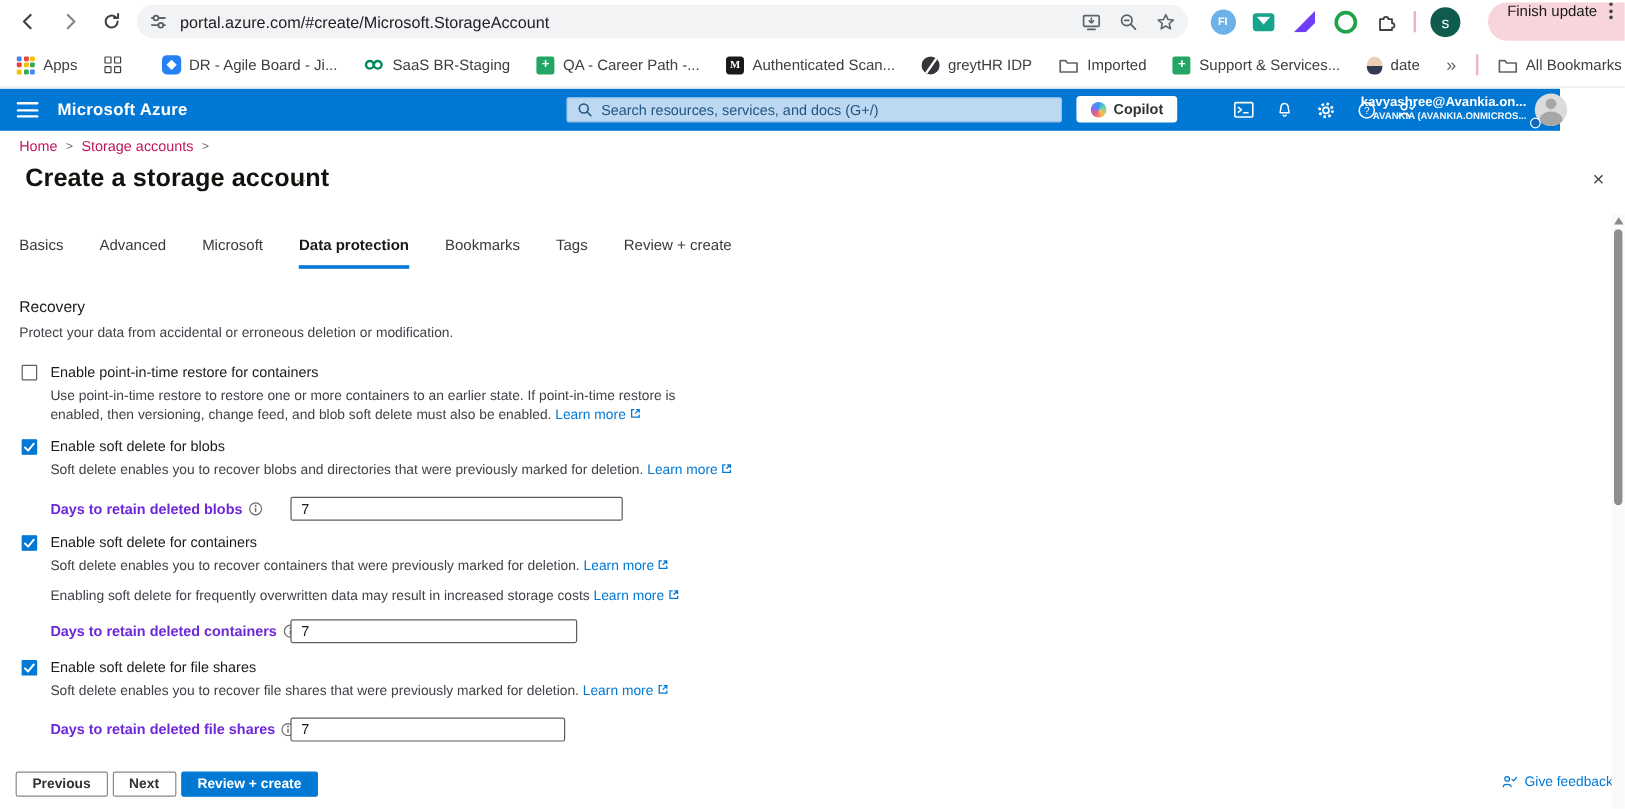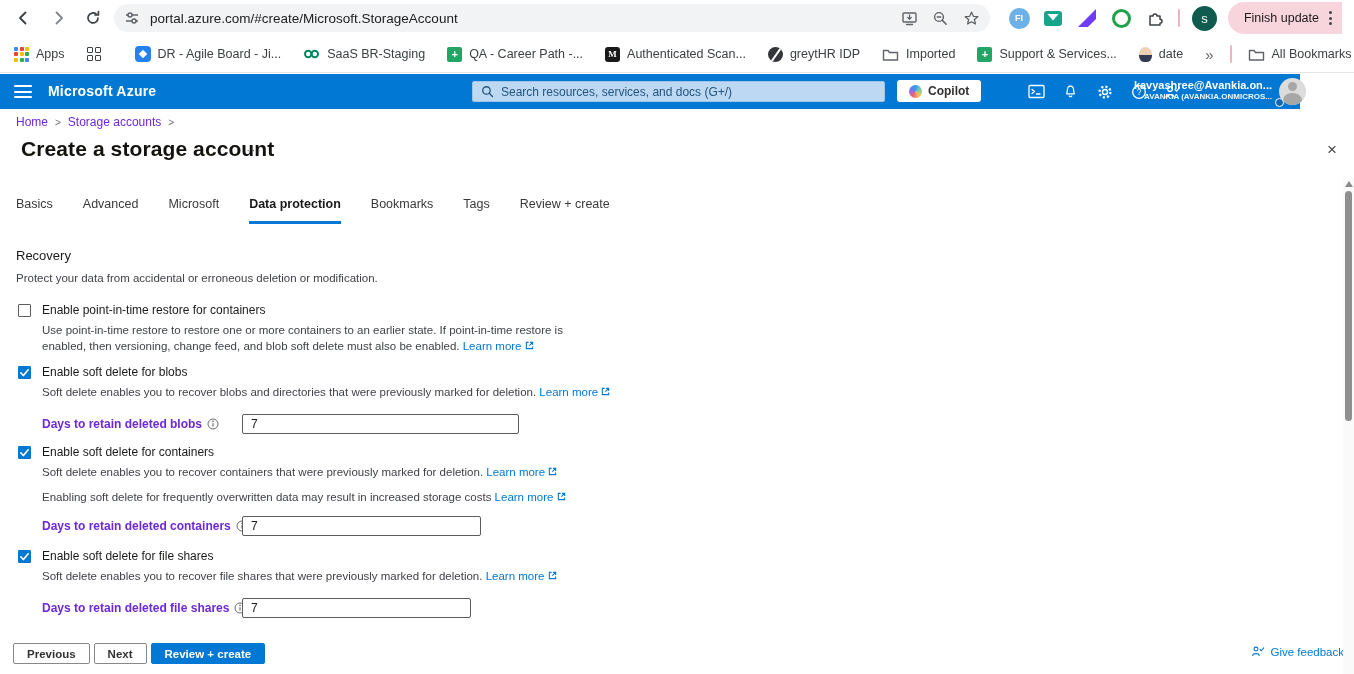--- a/index.html
+++ b/index.html
@@ -15,21 +15,21 @@
   .omni-right { margin-left:auto; display:flex; align-items:center; gap:14px; }
   .ext-cluster { position:absolute; left:1008px; top:4px; display:flex; align-items:center; gap:12px; height:28px; }
   .ext { width:22px; height:22px; display:flex; align-items:center; justify-content:center; }
   .ext-fi { width:21px; height:21px; border-radius:50%; background:#6cb2e8; color:#fff; font-size:9px; font-weight:bold; display:flex; align-items:center; justify-content:center; }
   .ext-mail { width:18px; height:15px; border-radius:3px; background:#16a58c; position:relative; }
   .ext-mail::after { content:""; position:absolute; left:3px; top:3px; width:12px; height:7px; background:#fff; clip-path:polygon(0 0,100% 0,50% 100%); }
   .ext-rocket { width:18px; height:18px; background:#6f3df5; clip-path:polygon(100% 0,100% 55%,55% 100%,0 100%,70% 30%); }
   .ext-green { width:19px; height:19px; border-radius:50%; border:3px solid #1fa34a; background:#fff; }
   .vdiv-pink { width:2px; height:18px; background:#f0b3c2; border-radius:1px; }
   .avatar-s { width:25px; height:25px; border-radius:50%; background:#0f5c4e; color:#fff; font-size:13px; display:flex; align-items:center; justify-content:center; }
-  .update-pill { position:absolute; right:12px; top:2px; height:32px; min-width:112px; background:#f8d4dc; border-radius:16px 0 0 16px; display:flex; align-items:center; gap:10px; padding:0 10px 0 16px; }
+  .update-pill { position:absolute; right:0; top:2px; height:32px; min-width:112px; background:#f8d4dc; border-radius:16px 0 0 16px; display:flex; align-items:flex-start; gap:10px; padding:0 10px 0 16px; }
   .update-pill .lbl { font-size:12.5px; color:#1b1b1b; }
   .kebab { display:flex; flex-direction:column; gap:2.5px; }
   .kebab i { width:3px; height:3px; border-radius:50%; background:#444; }
 
   
   .bookbar { position:absolute; left:0; top:36px; width:1354px; height:37px; background:#fff; border-bottom:1px solid #e4e6e9; display:flex; align-items:center; padding:0 12px 0 14px; }
   .bm { display:flex; align-items:center; gap:7px; margin-right:22px; white-space:nowrap; }
   .bm span.t { font-size:12.5px; color:#3c4043; }
   .apps-grid { display:grid; grid-template-columns:repeat(3,4px); grid-template-rows:repeat(3,4px); gap:1.5px; }
   .apps-grid i { border-radius:1px; }
@@ -60,21 +60,21 @@
   .azacct { position:absolute; right:28px; top:5px; text-align:right; color:#fff; }
   .azacct .l1 { font-size:11px; font-weight:bold; line-height:13px; }
   .azacct .l2 { font-size:8px; font-weight:bold; opacity:.95; }
   .az-avatar { position:absolute; right:-6px; top:4px; width:27px; height:27px; border-radius:50%; background:#dcdcdc; overflow:hidden; }
   .az-avatar::before { content:""; position:absolute; left:9px; top:4px; width:9px; height:9px; border-radius:50%; background:#a7a7a7; }
   .az-avatar::after { content:""; position:absolute; left:4px; top:15px; width:19px; height:14px; border-radius:50%; background:#a7a7a7; }
   .az-badge { position:absolute; right:16px; top:24px; width:9px; height:9px; border-radius:50%; background:#1466b8; border:1.5px solid #fff; z-index:2; }
 
   
   .crumbs { position:absolute; left:16px; top:115px; font-size:12px; display:flex; align-items:center; gap:7px; }
-  .crumbs a { color:#6d28d9; text-decoration:none; }
+  .crumbs a { color:#be185d; text-decoration:none; }
   .bc-sep { color:#6b6b6b; font-size:10px; }
   .pgtitle { position:absolute; left:21px; top:137px; font-size:21px; font-weight:bold; color:#14120f; letter-spacing:.1px; }
   .title-dots { position:absolute; left:246px; top:142px; color:#7a7a7a; font-size:13px; letter-spacing:1px; }
   .page-close { position:absolute; left:1322px; top:140px; width:20px; height:20px; color:#494949; font-size:17px; display:flex; align-items:center; justify-content:center; }
 
   
   .tabs { position:absolute; left:16px; top:197px; display:flex; gap:30px; }
   .tab { font-size:12.5px; color:#3b3a39; padding-bottom:10px; }
   .tab.active { font-weight:bold; color:#1b1a19; border-bottom:3px solid #0078d4; }
 

